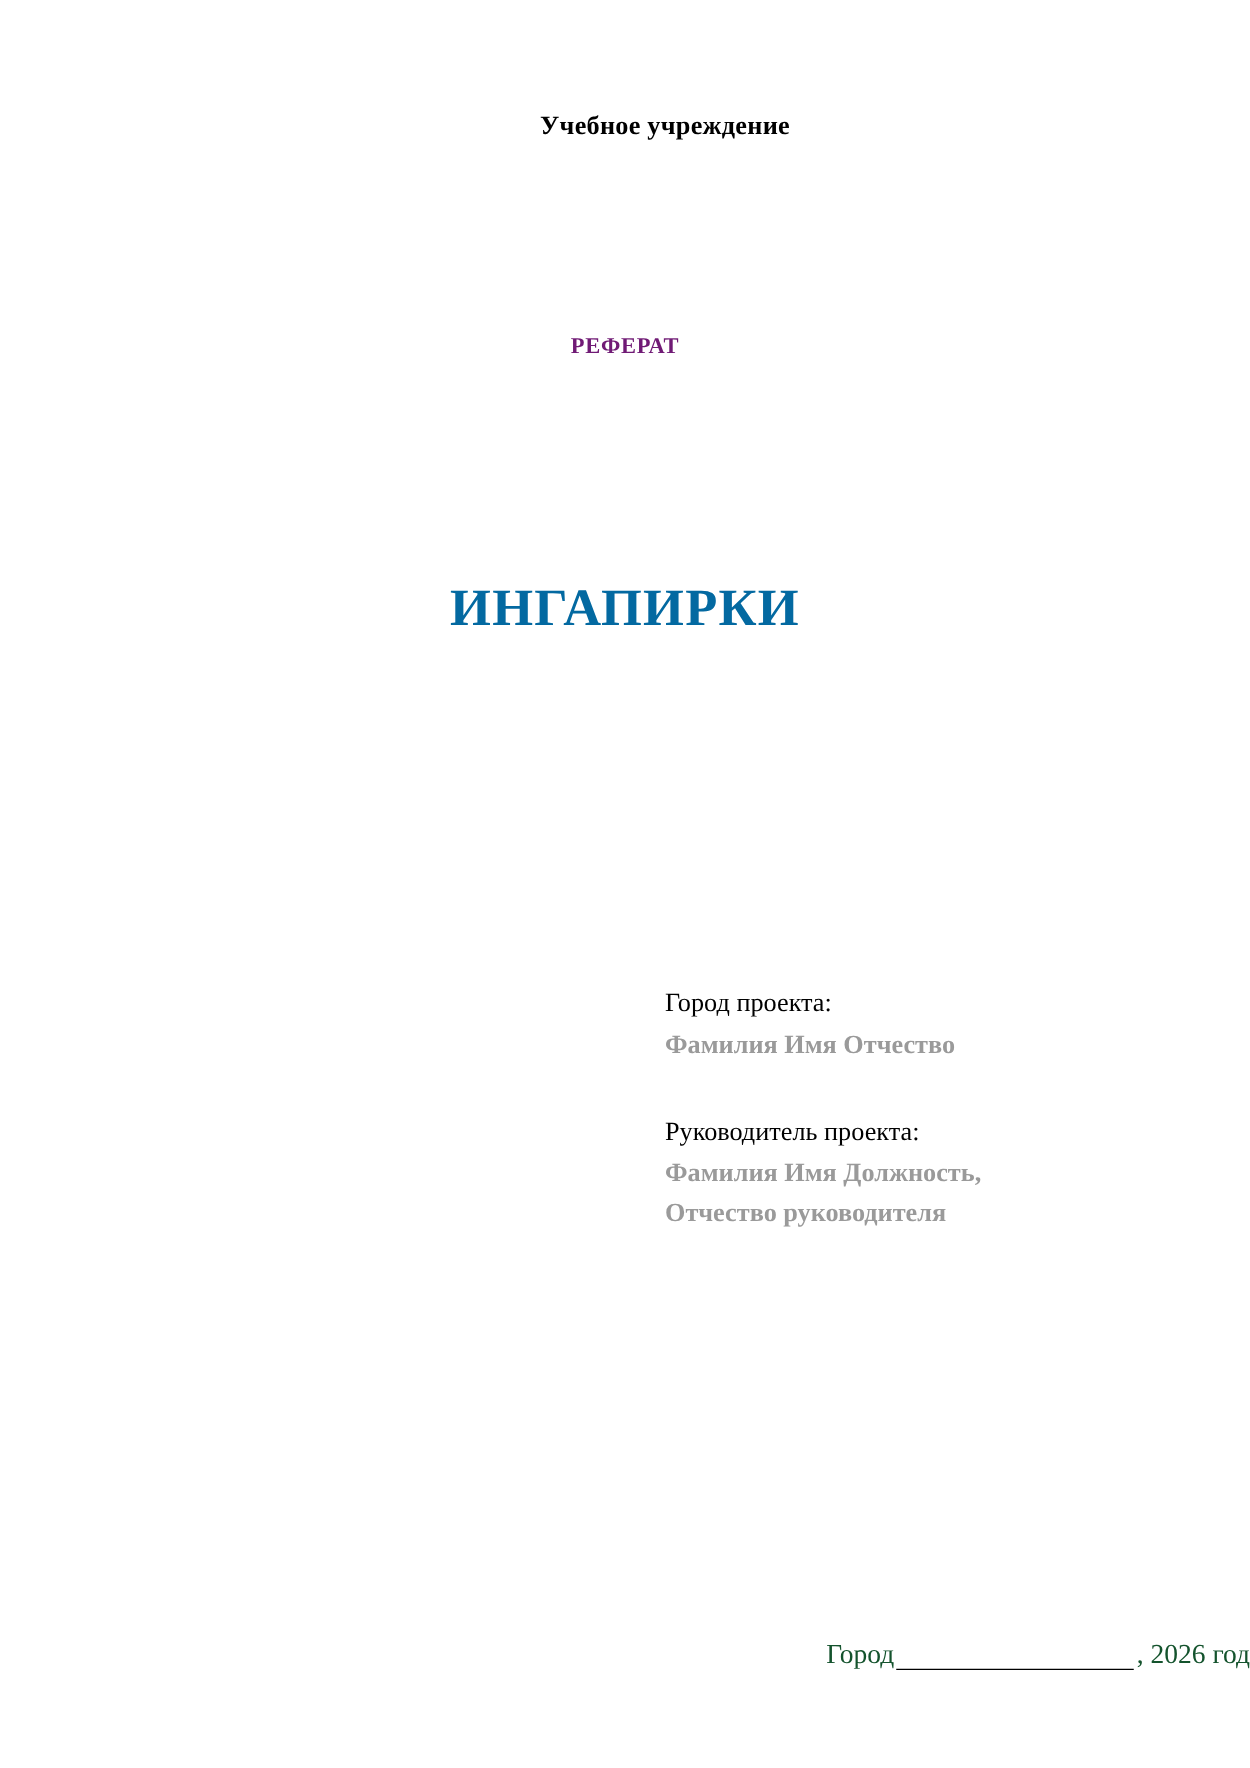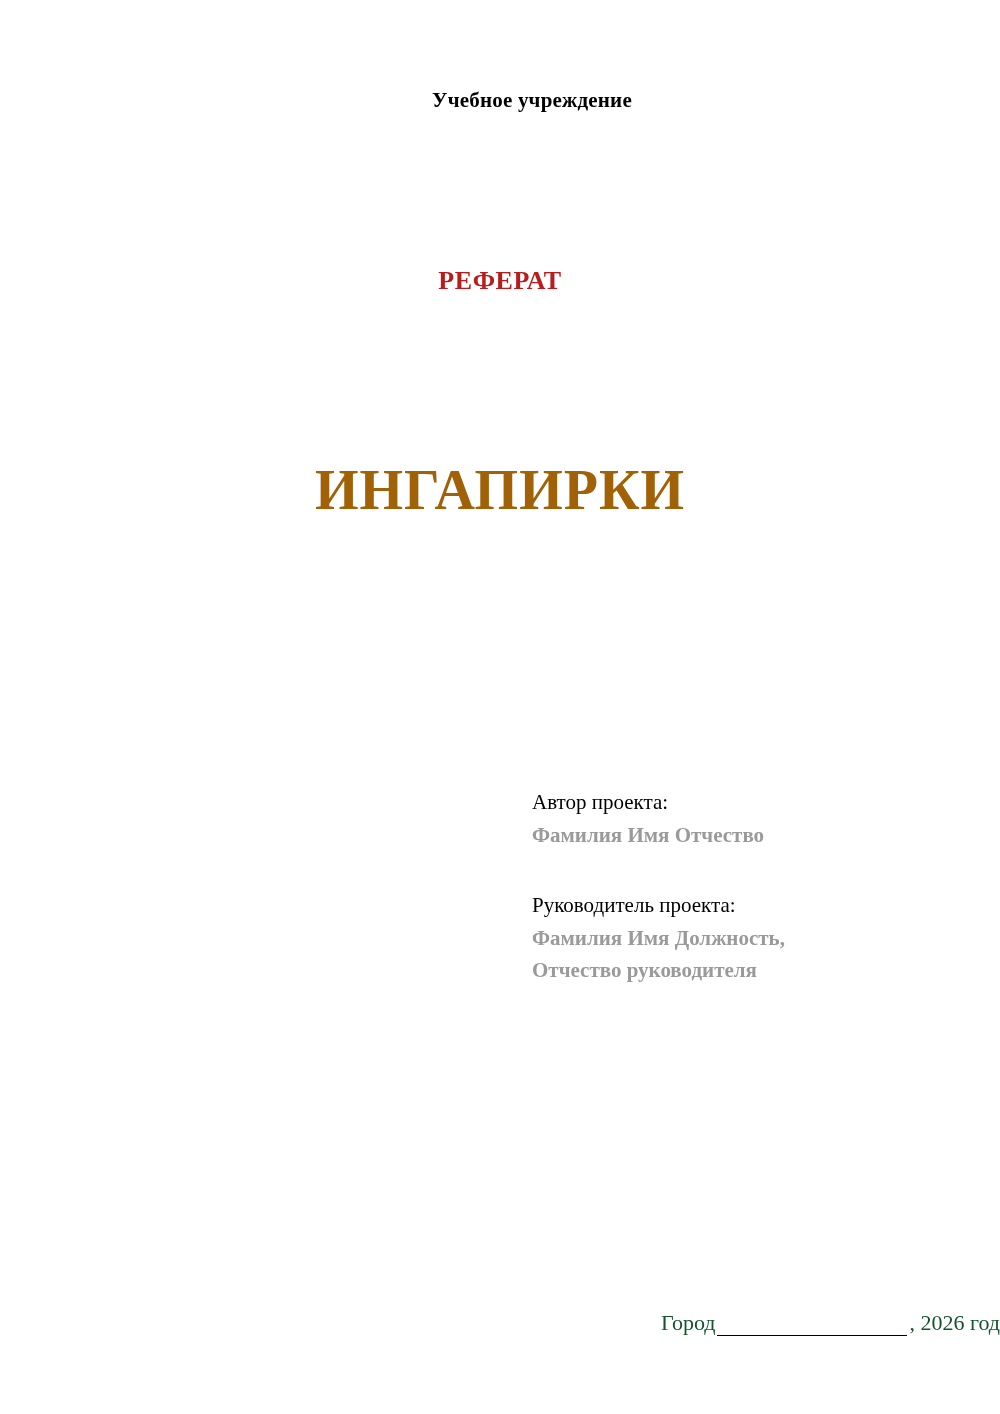--- a/index.html
+++ b/index.html
@@ -36,37 +36,37 @@
     padding-left: 32px;
   }
 
   
   .doc-type {
     position: absolute;
     top: 266px;
     left: 0;
     width: 100%;
     text-align: center;
-    font-size: 26px;
+    font-size: 18px;
     font-weight: 700;
     letter-spacing: 0.6px;
-    color: #b91c1c;
+    color: #701a75;
   }
 
   
   .doc-title {
     position: absolute;
-    top: 420px;
+    top: 435px;
     left: 0;
     width: 100%;
     text-align: center;
-    font-size: 56px;
+    font-size: 42px;
     font-weight: 700;
     letter-spacing: 1px;
-    color: #a16207;
+    color: #0369a1;
   }
 
   
   .credits {
     position: absolute;
     top: 786px;
     left: 532px;
     width: 400px;
     text-align: left;
   }
@@ -115,21 +115,21 @@
 
   <div class="institution">Учебное учреждение</div>
 
   <div class="doc-type">РЕФЕРАТ</div>
 
   <h1 class="doc-title">ИНГАПИРКИ</h1>
 
   <div class="credits">
 
     <div class="group">
-      <div class="label">Автор проекта:</div>
+      <div class="label">Город проекта:</div>
       <div class="value">Фамилия Имя Отчество</div>
     </div>
 
     <div class="group">
       <div class="label">Руководитель проекта:</div>
       <div class="value">Фамилия Имя Должность,</div>
       <div class="value">Отчество руководителя</div>
     </div>
 
   </div>

